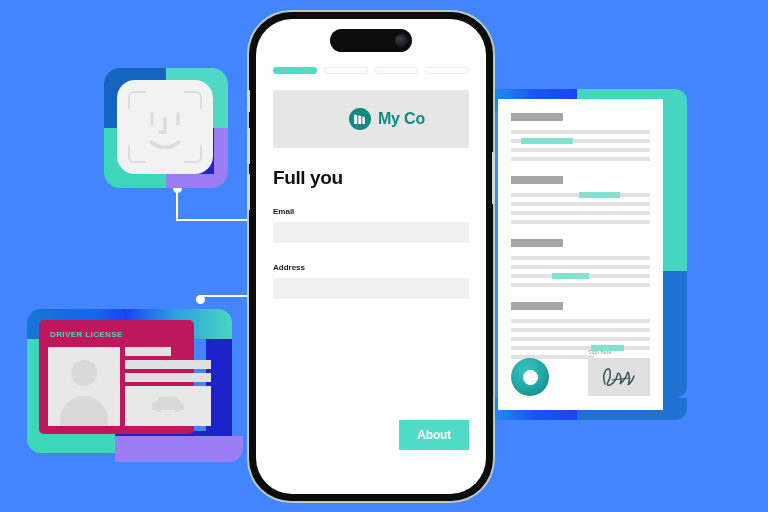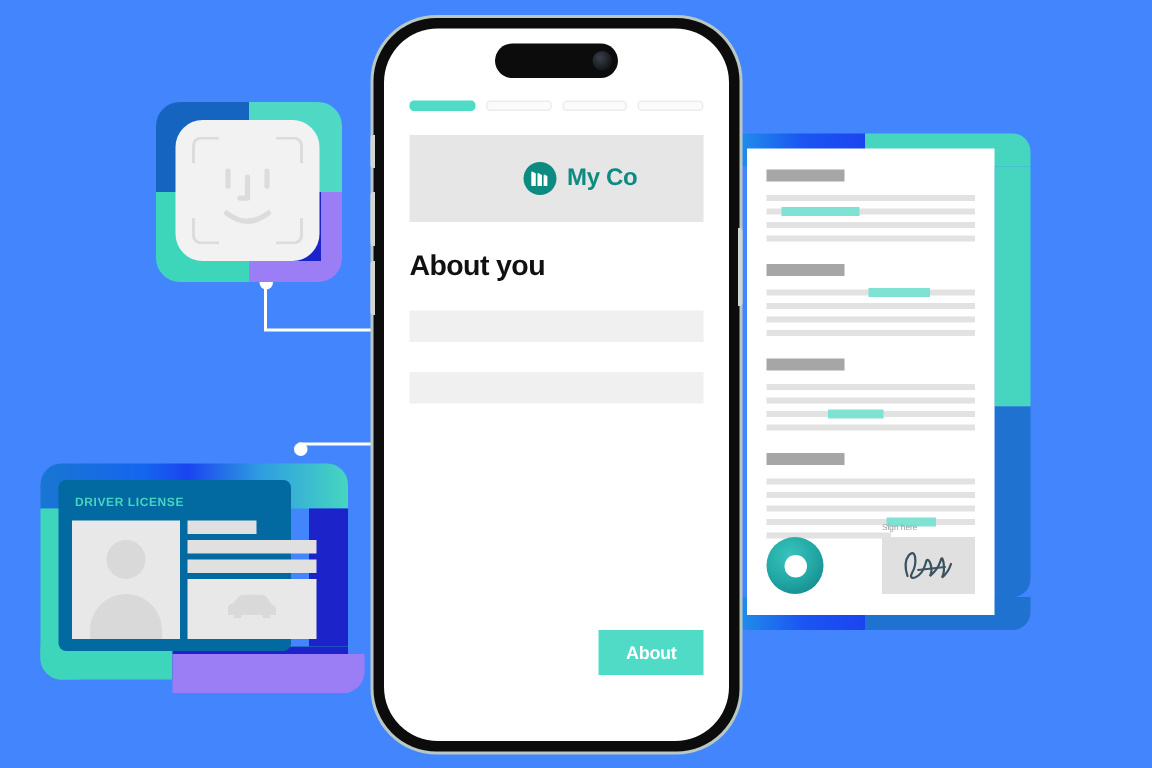--- a/index.html
+++ b/index.html
@@ -64,21 +64,21 @@
     background: #1b23c9; border-radius: 0 0 14px 0; }
   #lic-band-bottom { position: absolute; left: 0; bottom: 0; width: 205px; height: 22px;
     border-radius: 0 0 14px 14px; background: #3ed6bb; }
   #lic-band-bottom-r { position: absolute; left: 88px; bottom: 0; width: 117px; height: 22px;
     border-radius: 0 0 14px 0; background: #1b23c9; }
   #lic-purple { position: absolute; left: 88px; bottom: -9px; width: 128px; height: 26px;
     border-radius: 0 0 14px 0; background: #9b7ef5; }
   #lic-card {
     position: absolute; left: 12px; top: 11px;
     width: 155px; height: 114px;
-    background: #0369a1; border-radius: 5px;
+    background: #be185d; border-radius: 5px;
   }
   #lic-title {
     position: absolute; left: 11px; top: 10px;
     font-size: 8px; font-weight: bold; letter-spacing: 0.4px;
     color: #45d6c0;
   }
   #lic-body { position: absolute; left: 9px; top: 27px; width: 163px; height: 79px;
     display: flex; gap: 5px; }
   #lic-photo-pane { width: 72px; height: 79px; background: #e8e8e8;
     position: relative; overflow: hidden; }
@@ -337,28 +337,30 @@
           <div id="brand-logo">
             <svg width="15" height="12" viewBox="0 0 15 12">
               <path d="M2.2 11 L2.2 2.2 Q2.2 1 3.4 1.6 L5.2 2.6 L5.2 11 Z" fill="#ffffff"></path>
               <path d="M6.3 11 L6.3 3.2 Q6.3 2 7.5 2.6 L9.3 3.6 L9.3 11 Z" fill="#ffffff"></path>
               <path d="M10.4 11 L10.4 4.2 Q10.4 3 11.6 3.6 L12.9 4.4 L12.9 11 Z" fill="#ffffff"></path>
             </svg>
           </div>
           <div id="brand-name">My Co</div>
         </div>
 
-        <div id="form-title">About you</div>
+        <div id="form-title">Full you</div>
 
 
         <div class="field gap-lg">
+          <div class="field-label">Email</div>
           <input class="field-input" type="text" placeholder="" style="">
         </div>
 
         <div class="field">
+          <div class="field-label">Address</div>
           <input class="field-input" type="text" placeholder="" style="">
         </div>
 
 
         <button id="next-button">About</button>
       </div>
     </div>
   </div>
 
 </div>

